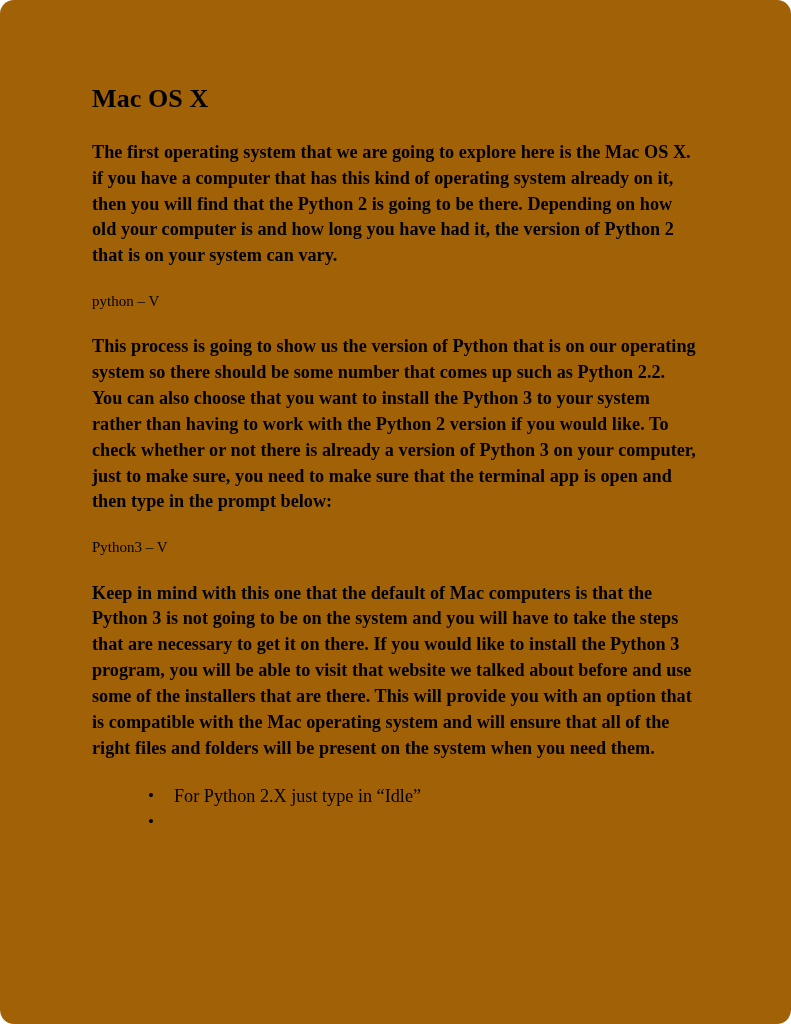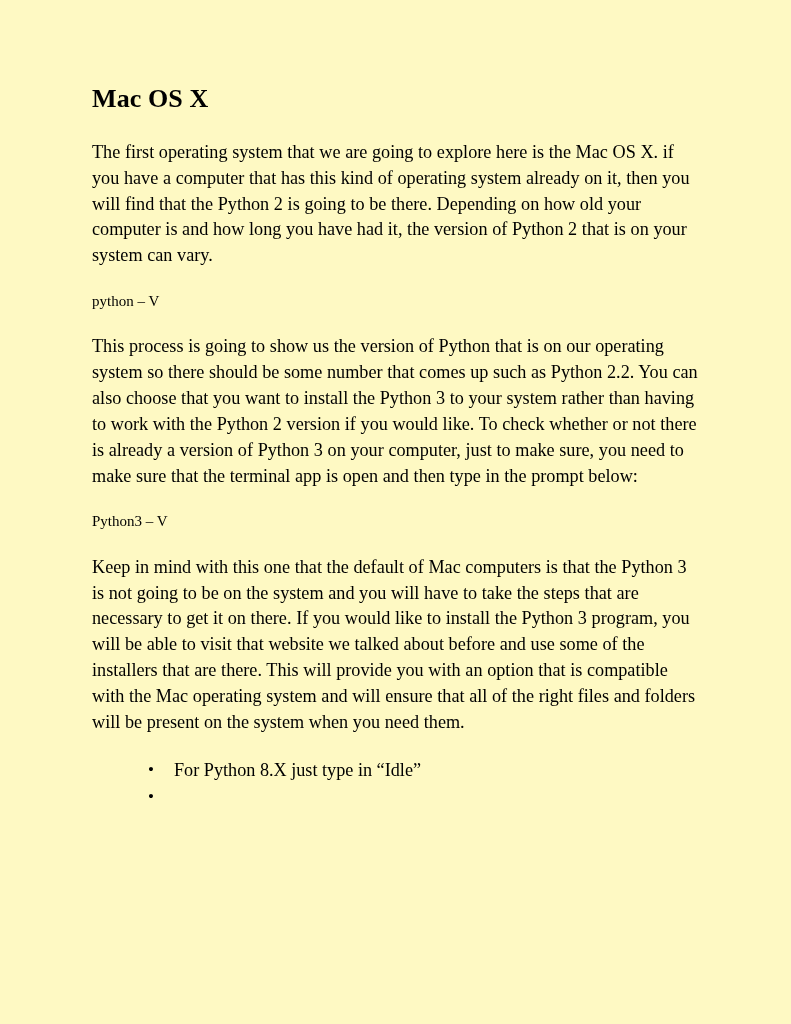--- a/index.html
+++ b/index.html
@@ -11,37 +11,39 @@
     width: 791px;
     height: 1024px;
     font-family: "Liberation Serif", "DejaVu Serif", serif;
     color: #000000;
     overflow: hidden;
   }
   .page {
     position: relative;
     width: 791px;
     height: 1024px;
-    background: #fef9c3;
+    background: #a16207;
     box-sizing: border-box;
     padding: 84px 92px 0 92px;
+    border-radius: 14px;
   }
   .doc-title {
     font-size: 26px;
     font-weight: bold;
     line-height: 1.15;
     margin: 0 0 26px 0;
     letter-spacing: 0.1px;
   }
   .para {
     font-size: 18.2px;
     line-height: 1.42;
     margin: 0 0 22px 0;
     text-align: left;
     word-spacing: 0.1px;
+    font-weight: bold;
   }
   .code-line {
     font-size: 15px;
     line-height: 1.42;
     margin: 0 0 22px 0;
   }
   ul.bullets {
     margin: 0 0 22px 0;
     padding-left: 82px;
     list-style: none;
@@ -76,21 +78,21 @@
   <p class="para">This process is going to show us the version of Python that is on our operating system so there should be some number that comes up such as Python 2.2. You can also choose that you want to install the Python 3 to your system rather than having to work with the Python 2 version if you would like. To check whether or not there is already a version of Python 3 on your computer, just to make sure, you need to make sure that the terminal app is open and then type in the prompt below:</p>
 
   <p class="code-line">Python3 – V</p>
 
   <p class="para">Keep in mind with this one that the default of Mac computers is that the Python 3 is not going to be on the system and you will have to take the steps that are necessary to get it on there. If you would like to install the Python 3 program, you will be able to visit that website we talked about before and use some of the installers that are there. This will provide you with an option that is compatible with the Mac operating system and will ensure that all of the right files and folders will be present on the system when you need them.</p>
 
 
   <ul class="bullets">
     <li>
       <span class="bullet-dot">•</span>
-      <span>For Python 8.X just type in “Idle”</span>
+      <span>For Python 2.X just type in “Idle”</span>
     </li>
     <li>
       <span class="bullet-dot">•</span>
     </li>
   </ul>
 
   <div class="spacer-small"></div>
 
 </div>
 

